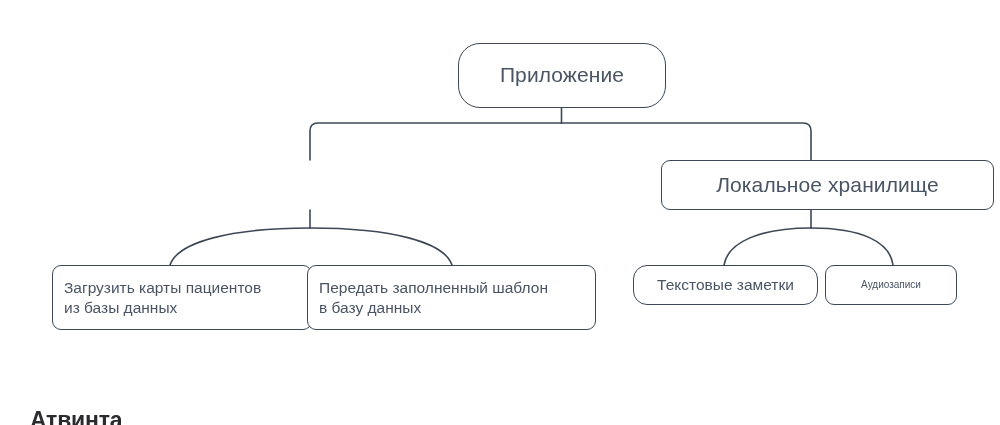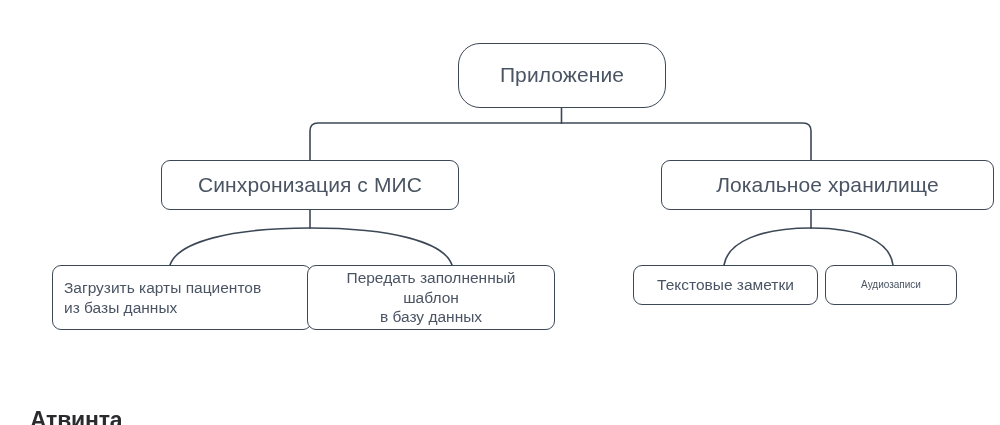--- a/index.html
+++ b/index.html
@@ -88,34 +88,34 @@
     top: 265px;
     width: 260px;
     height: 65px;
     font-size: 15.5px;
     padding: 0 11px;
     margin-left: 12px;
   }
   #node-send-template {
     left: 307px;
     top: 265px;
-    width: 248px;
+    width: 289px;
     height: 65px;
     font-size: 15.5px;
     padding: 8px 11px;
-    text-align: center;
   }
 
   
   #node-text-notes {
     left: 633px;
     top: 265px;
     width: 185px;
     height: 40px;
     font-size: 15.5px;
+    border-radius: 14px;
   }
   #node-audio {
     left: 825px;
     top: 265px;
     width: 132px;
     height: 40px;
     font-size: 10px;
   }
 
   
@@ -161,21 +161,20 @@
       <path d="M 310 228 C 392 228 444 242 452 265"></path>
 
       <path d="M 811 210 L 811 228"></path>
       <path d="M 811 228 C 760 228 728 242 724 265"></path>
       <path d="M 811 228 C 862 228 890 242 893 265"></path>
     </g>
   </svg>
 
   <div class="node centered" id="node-root">Приложение</div>
 
-  <div class="node centered" id="node-sync">Синхронизация с МИС</div>
 
   <div class="node centered" id="node-storage">Локальное хранилище</div>
 
   <div class="node" id="node-load-cards">Загрузить карты пациентов
 из базы данных</div>
 
   <div class="node" id="node-send-template">Передать заполненный шаблон
 в базу данных</div>
 
   <div class="node centered" id="node-text-notes">Текстовые заметки</div>

